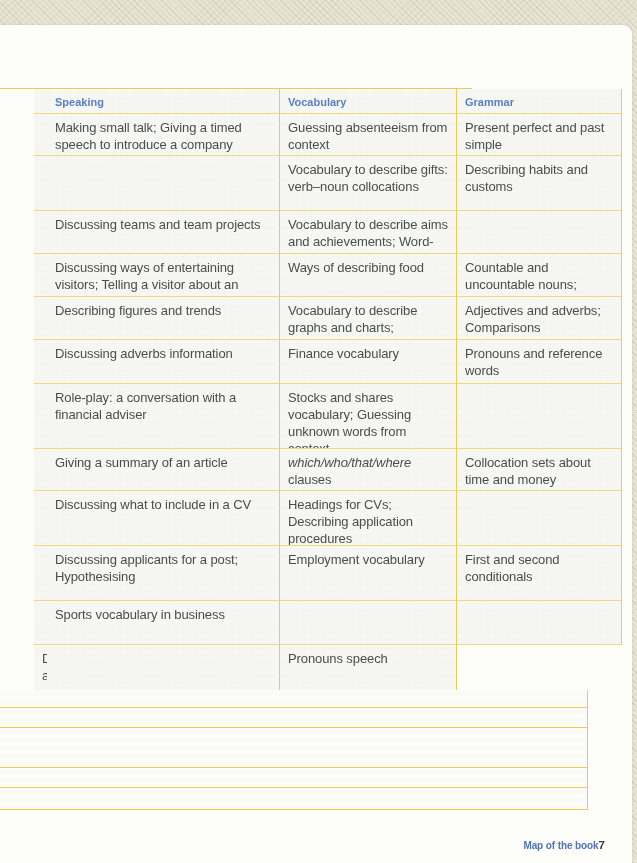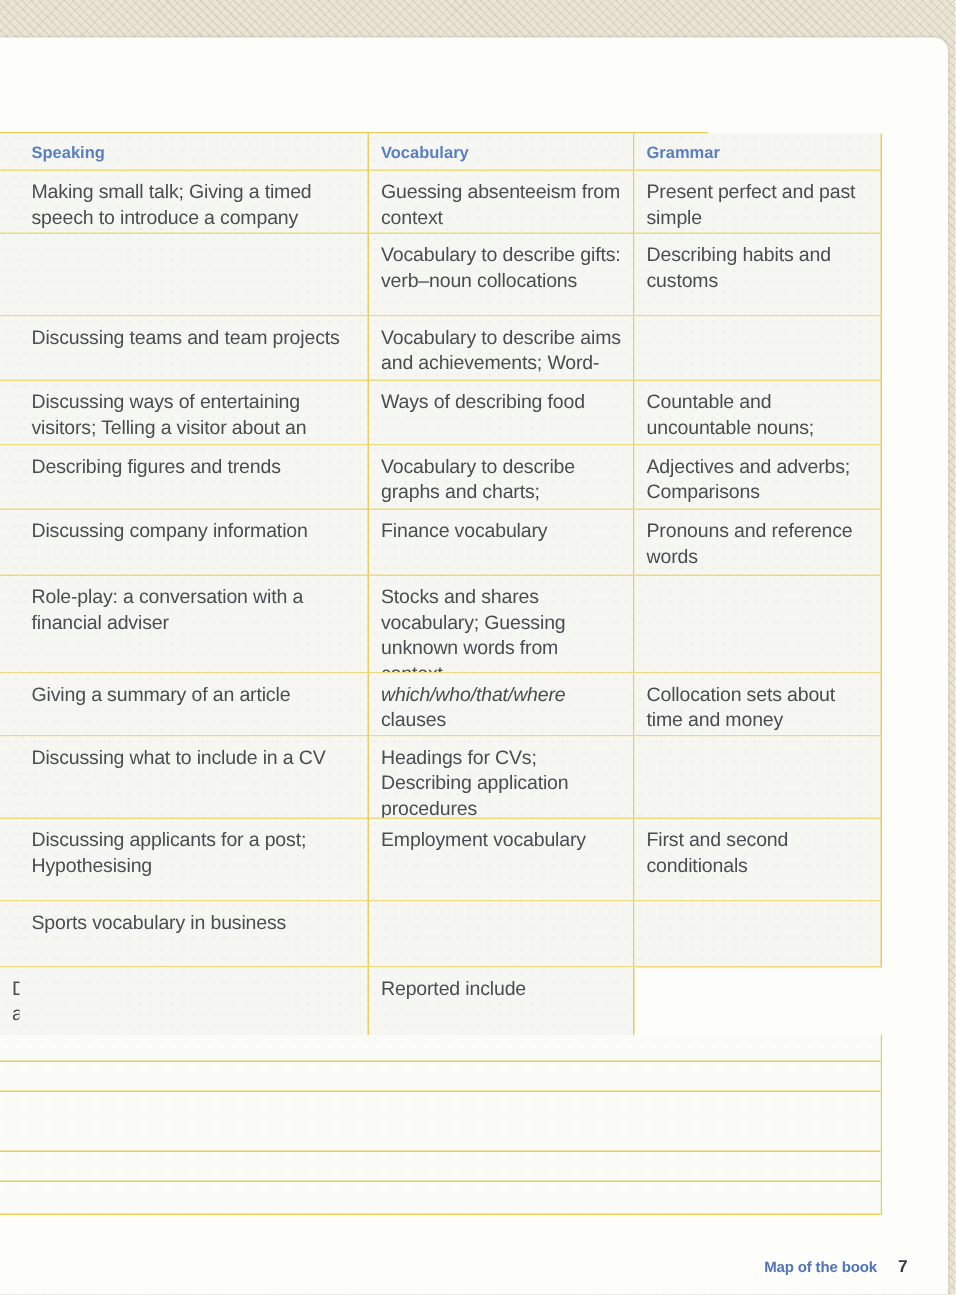--- a/index.html
+++ b/index.html
@@ -23,20 +23,21 @@
   }
   .maintable {
     position: absolute;
     left: 0; top: 63px;          
     display: grid;
     grid-template-columns: 13px 233px 177px 165px;
     grid-template-rows: 25px 42px 55px 43px 43px 43px 44px 65px 42px 55px 55px 44px 46px;
     border-top: 1px solid #e9cd5c;
     width: 472px;
     box-sizing: border-box;
+    padding-left: 34px;
   }
   .c {
     box-sizing: border-box;
     border-right: 1px solid #e9cd5c;
     border-bottom: 1px solid #edd97e;
     background: #f6f7f2;
     background-image: radial-gradient(rgba(150,165,160,0.07) 1px, transparent 1px);
     background-size: 7px 7px;
     padding: 5px 6px 0 8px;
     font-size: 13px;
@@ -66,21 +67,20 @@
     border-bottom: 1px solid #e9cd5c;
     background: #fbfcf7;
     background-image: radial-gradient(rgba(150,165,160,0.05) 1px, transparent 1px);
     background-size: 8px 8px;
   }
   .footer {
     position: absolute;
     right: 27px; top: 814px;     
     display: flex;
     align-items: center;
-    gap: 14px;
   }
   .footer-label {
     font-weight: bold;
     font-size: 10px;
     color: #5074b6;
     letter-spacing: -0.1px;
   }
   .pagenum {
     font-weight: bold;
     font-size: 11.5px;
@@ -118,21 +118,21 @@
     <div class="c">Discussing ways of entertaining visitors; Telling a visitor about an event</div>
     <div class="c">Ways of describing food</div>
     <div class="c">Countable and uncountable nouns; Expressions of quantity</div>
 
     <div class="c"></div>
     <div class="c">Describing figures and trends</div>
     <div class="c">Vocabulary to describe graphs and charts; Describing trends</div>
     <div class="c">Adjectives and adverbs; Comparisons</div>
 
     <div class="c"></div>
-    <div class="c">Discussing company information</div>
+    <div class="c">Discussing adverbs information</div>
     <div class="c">Finance vocabulary</div>
     <div class="c">Pronouns and reference words</div>
 
     <div class="c"></div>
     <div class="c">Role-play: a conversation with a financial adviser</div>
     <div class="c">Stocks and shares vocabulary; Guessing unknown words from context</div>
     <div class="c"></div>
 
     <div class="c"></div>
     <div class="c">Giving a summary of an article</div>
@@ -149,21 +149,21 @@
     <div class="c">Employment vocabulary</div>
     <div class="c">First and second conditionals</div>
 
     <div class="c"></div>
     <div class="c">Sports vocabulary in business</div>
     <div class="c"></div>
 
     <div class="c"></div>
     <div class="c">Doing a skills audit; Discussing company policies on absenteeism</div>
     <div class="c"></div>
-    <div class="c">Reported include</div>
+    <div class="c">Pronouns speech</div>
   </div>
 
   <div class="bottomtable">
     <div class="brow"></div>
     <div class="brow"></div>
     <div class="brow"></div>
     <div class="brow"></div>
     <div class="brow"></div>
   </div>
 

